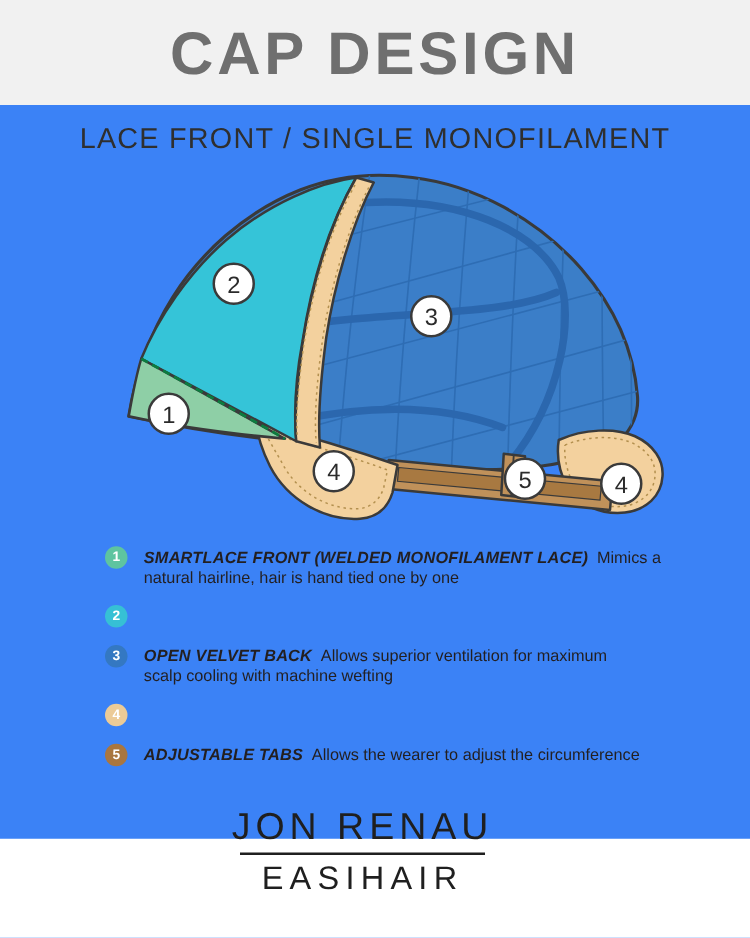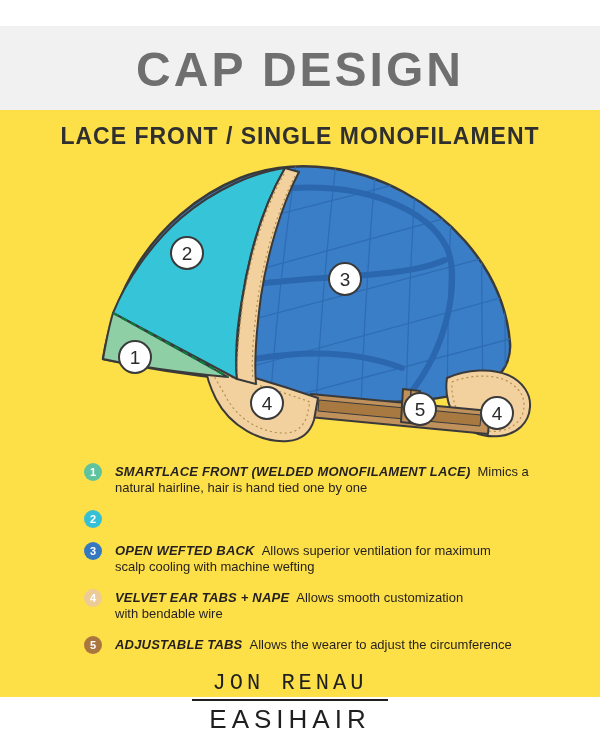--- a/index.html
+++ b/index.html
@@ -1,46 +1,46 @@
 <!DOCTYPE html>
 <html><head>
 <meta charset="utf-8">
 <style>
   html,body{margin:0;padding:0;width:600px;height:750px;background:#ffffff;
     font-family:"Liberation Sans",sans-serif;overflow:hidden;}
-  .stage{position:relative;width:600px;height:671px;background:#fde047;margin-top:26px;}
+  .stage{position:relative;width:600px;height:671px;background:#3b82f6;}
 
   
   .header{position:absolute;top:0;left:0;width:600px;height:84px;background:#f1f1f1;}
   .header h1{margin:0;height:84px;line-height:88px;text-align:center;
     font-size:48px;font-weight:700;color:#6f6f6f;letter-spacing:3px;}
 
   
   .subtitle{position:absolute;top:97px;left:0;width:600px;text-align:center;
-    font-size:23px;color:#2f2f2f;letter-spacing:1px;font-weight:700;}
+    font-size:23px;color:#2f2f2f;letter-spacing:1px;font-weight:400;}
 
   
   svg.diagram{position:absolute;top:128px;left:0;width:600px;height:312px;}
   .marker-num{font-size:19px;fill:#2b2b2b;}
 
   
   .legend{position:absolute;top:438px;left:84px;width:474px;}
   .legend-item{display:flex;gap:13px;margin-bottom:15px;align-items:flex-start;}
   .lnum{flex:0 0 18px;width:18px;height:18px;border-radius:50%;color:#ffffff;
     font-size:11px;font-weight:700;display:flex;align-items:center;justify-content:center;
     margin-top:-1px;}
   .c1{background:#5ec4a0}.c2{background:#36c0d5}.c3{background:#3478c2}
   .c4{background:#eccb97}.c5{background:#a9763f}
   .ltext{margin:0;font-size:13px;line-height:16px;color:#231f20;white-space:pre-wrap;}
   .ltext b{font-weight:700;letter-spacing:0.2px;font-style:italic;}
   .ldesc{margin-left:7px;}
 
   
   .footer{position:absolute;top:645px;left:0;width:580px;text-align:center;color:#1f1f1f;}
-  .brand-top{font-size:22px;letter-spacing:4px;font-family:Liberation Mono, monospace;}
+  .brand-top{font-size:30px;letter-spacing:4px;}
   .brand-rule{width:196px;margin:3px auto 3px auto;border-top:2px solid #1f1f1f;height:0;}
   .brand-bottom{font-size:26px;letter-spacing:5px;text-align:center;}
 </style>
 </head>
 <body>
 
 <div class="stage">
 
   <div class="header">
     <h1>CAP DESIGN</h1>
@@ -131,27 +131,25 @@
     <div class="legend-item">
       <span class="lnum c1">1</span>
       <p class="ltext"><b>SMARTLACE FRONT (WELDED MONOFILAMENT LACE)</b><span class="ldesc">Mimics a
 natural hairline, hair is hand tied one by one</span></p>
     </div>
     <div class="legend-item">
       <span class="lnum c2">2</span>
     </div>
     <div class="legend-item">
       <span class="lnum c3">3</span>
-      <p class="ltext"><b>OPEN WEFTED BACK</b><span class="ldesc">Allows superior ventilation for maximum
+      <p class="ltext"><b>OPEN VELVET BACK</b><span class="ldesc">Allows superior ventilation for maximum
 scalp cooling with machine wefting</span></p>
     </div>
     <div class="legend-item">
       <span class="lnum c4">4</span>
-      <p class="ltext"><b>VELVET EAR TABS + NAPE</b><span class="ldesc">Allows smooth customization
-with bendable wire</span></p>
     </div>
     <div class="legend-item">
       <span class="lnum c5">5</span>
       <p class="ltext"><b>ADJUSTABLE TABS</b><span class="ldesc">Allows the wearer to adjust the circumference</span></p>
     </div>
   </div>
 
   <div class="footer">
     <div class="brand-top">JON RENAU</div>
     <div class="brand-rule"></div>

